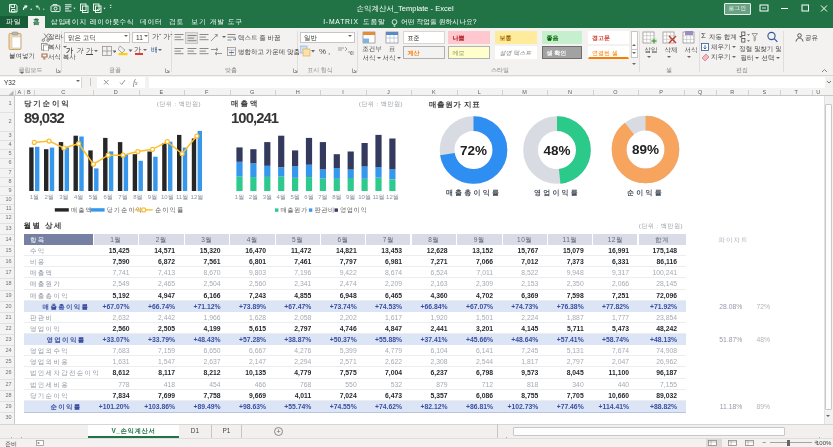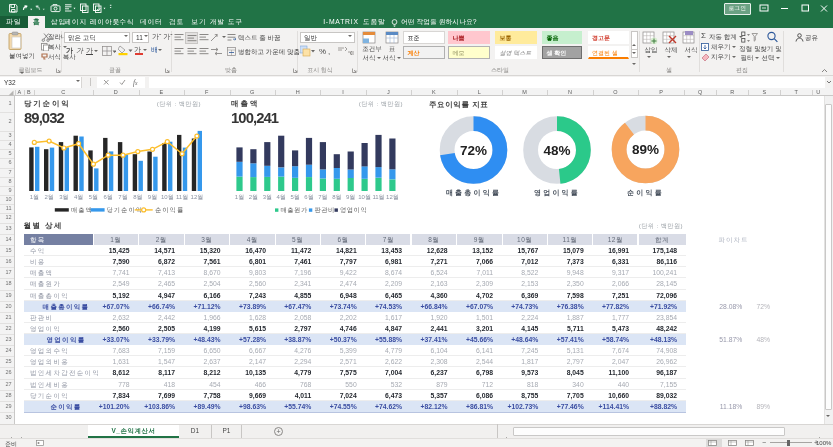--- a/index.html
+++ b/index.html
@@ -32,20 +32,21 @@
         <path d="M24.4 4.9l3 1.1-1.5 2.7z"></path>
         <path d="M38.6 4.9l-3 1.1 1.5 2.7z" opacity="0.55"></path>
 <path d="M30.2 8.7l2 0-1 1.5z"></path>
         <path d="M42.7 8.7l2 0-1 1.5z" opacity="0.7"></path>
         <path d="M73.5 7.7l2 0-1 1.5z"></path>
         <path d="M103.5 7.7l2 0-1 1.5z"></path>
         <path d="M109.8 7l1.7 0-0.85 1.3z"></path>
         <rect x="109.9" y="4.8" width="1.5" height="0.9"></rect>
       </g>
 </svg>
+<div class="a" style="left:310;top:3.5px;width:190px;text-align:center;font-size:7.5px;color:#fff;left:310px;">손익계산서_Template - Excel</div>
 <div class="a" style="left:723.5px;top:3px;width:25.5px;height:10px;background:#6ba183;border:1px solid #e9f2ed;border-radius:1px;color:#fff;font-size:5.8px;line-height:9.5px;text-align:center;">로그인</div>
 <svg class="a" style="left:755px;top:0;" width="78" height="16" viewBox="0 0 78 16">
 <g stroke="#fff" stroke-width="1" fill="none">
 <rect x="5" y="5" width="8" height="6"></rect>
         <path d="M7 8h4" stroke-width="0.8"></path>
 <path d="M26 8.5h7"></path>
 <rect x="47" y="5" width="6.5" height="6"></rect>
 <path d="M66 5.5l6 6M72 5.5l-6 6"></path>
 </g>
     </svg>
@@ -434,21 +435,21 @@
 <div class="a" style="left:824px;top:96px;width:9px;height:328px;background:#f1f1f1;border-left:1px solid #e3e2e1;box-sizing:border-box;"></div>
 <div class="a" style="left:826.5px;top:99px;"><span class="tu"></span></div>
 <div class="a" style="left:825px;top:104px;width:7px;height:306px;background:#fdfdfd;border:1px solid #c9c8c7;box-sizing:border-box;border-radius:1px;"></div>
 <div class="a" style="left:825.5px;top:414px;font-size:4.5px;color:#888;"><span class="t"></span></div>
 <div class="a" style="left:24px;top:98.5px;font-size:7.5px;font-weight:bold;color:#3d3d3d;letter-spacing:1.8px;">당기순이익</div>
 <div class="a" style="left:24px;top:110px;font-size:14.8px;font-weight:bold;color:#353535;letter-spacing:-0.9px;">89,032</div>
 <div class="a" style="left:101px;top:100px;width:100px;text-align:right;font-size:6.2px;color:#9aa0a6;letter-spacing:0.4px;">(단위 : 백만원)</div>
 <div class="a" style="left:231px;top:98.5px;font-size:7.5px;font-weight:bold;color:#3d3d3d;letter-spacing:2px;">매출액</div>
 <div class="a" style="left:231px;top:110px;font-size:14.8px;font-weight:bold;color:#353535;letter-spacing:-0.9px;">100,241</div>
 <div class="a" style="left:303px;top:100px;width:100px;text-align:right;font-size:6.2px;color:#9aa0a6;letter-spacing:0.4px;">(단위 : 백만원)</div>
-<div class="a" style="left:429px;top:100px;font-size:7.5px;font-weight:bold;color:#3d3d3d;letter-spacing:0.6px;">주요이익률 지표</div>
+<div class="a" style="left:429px;top:100px;font-size:7.5px;font-weight:bold;color:#3d3d3d;letter-spacing:0.6px;">매출원가 지표</div>
 <div class="a" style="left:583px;top:221.5px;width:100px;text-align:right;font-size:6.2px;color:#9aa0a6;letter-spacing:0.4px;">(단위 : 백만원)</div>
 <div class="a" style="left:23.5px;top:221px;font-size:7.5px;font-weight:bold;color:#3d3d3d;letter-spacing:1.5px;">월별 상세</div>
 <svg class="a" style="left:0;top:120px" width="420" height="95" viewBox="0 0 420 95">
       <rect x="29.2" y="27.4" width="4.4" height="43.6" fill="#262626"></rect>
       <rect x="35.0" y="26.8" width="4.4" height="44.2" fill="#3598ec"></rect>
       <rect x="44.0" y="29.2" width="4.4" height="41.8" fill="#262626"></rect>
       <rect x="49.8" y="27.6" width="4.4" height="43.4" fill="#3598ec"></rect>
       <rect x="58.8" y="22.1" width="4.4" height="48.9" fill="#262626"></rect>
       <rect x="64.6" y="27.3" width="4.4" height="43.7" fill="#3598ec"></rect>
       <rect x="73.5" y="15.7" width="4.4" height="55.3" fill="#262626"></rect>

